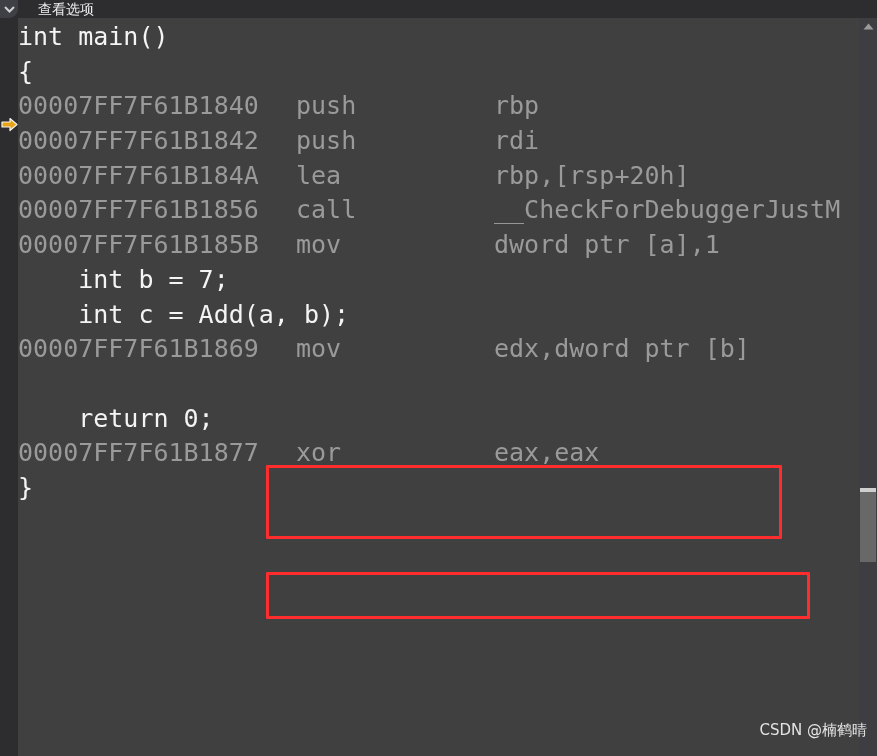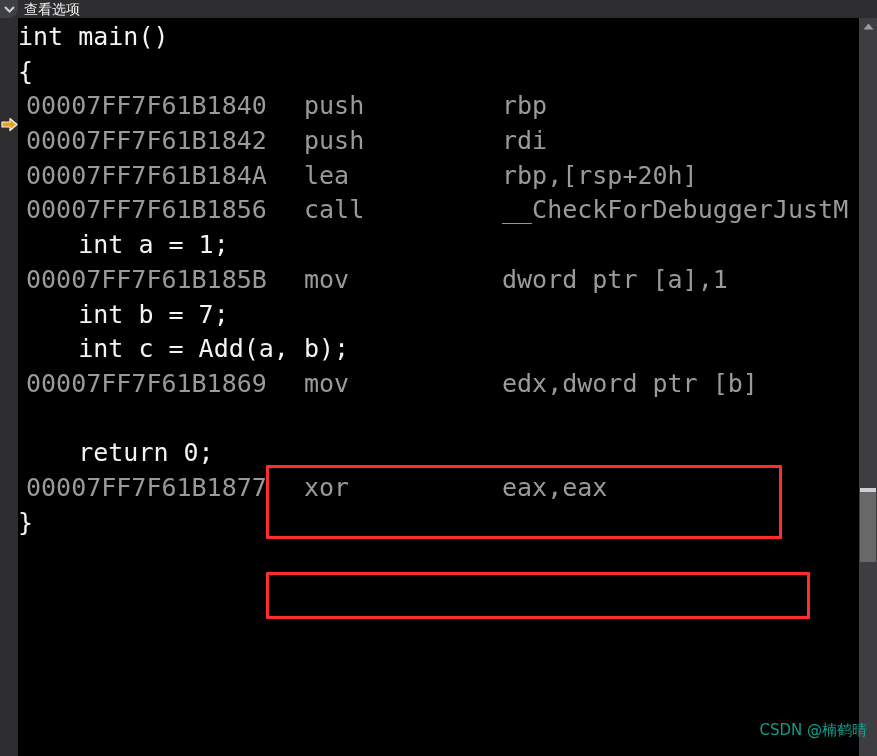--- a/index.html
+++ b/index.html
@@ -17,46 +17,46 @@
     display:flex;align-items:center;
   }
   .chev{
     width:18px;height:18px;flex:0 0 18px;
     background:#3f3f46;border-radius:0 0 9px 0;
     display:flex;align-items:center;justify-content:center;
   }
   .chev svg{display:block;}
   .topbar-label{
     color:#f0f0f0;font-family:"DejaVu Sans","Liberation Sans",sans-serif;
-    font-size:14px;line-height:18px;margin-left:6px;white-space:nowrap;
+    font-size:14px;line-height:18px;margin-left:20px;white-space:nowrap;
   }
 
   
   .pane{
     position:absolute;left:0;top:18px;width:877px;height:738px;
-    background:#000000;overflow:hidden;
+    background:#404040;overflow:hidden;
   }
   .gutter{
     position:absolute;left:0;top:0;width:18px;height:738px;
     background:#2d2d30;
   }
   .code{
     position:absolute;left:18px;top:0;right:0;top:0;
     padding-top:2px;
   }
   .line{
     position:relative;height:34.7px;line-height:34.7px;
     white-space:pre;font-size:25px;
     letter-spacing:0px;
   }
   .line.asm{color:#9a9a9a;}
   .line.src{color:#f4f4f4;}
   .line.blank{color:transparent;}
 
-  .addr{display:inline-block;width:278px;padding-left:8px;}
+  .addr{display:inline-block;width:278px;}
   .mnem{display:inline-block;width:198px;}
   .ops{display:inline-block;}
   .srctext0{padding-left:0px;}
 
   
   .ip-arrow{
     position:absolute;left:1px;width:17px;height:20px;
     display:flex;align-items:center;justify-content:center;
   }
   .ip-arrow svg{display:block;}
@@ -80,21 +80,21 @@
     position:absolute;left:1px;width:16px;
     background:#686868;
   }
   .vscroll .thumb-cap{
     position:absolute;left:1px;width:16px;height:4px;background:#cfcfcf;
   }
 
   
   .watermark{
     position:absolute;right:10px;bottom:16px;
-    color:#14b8a6;opacity:.85;
+    color:#ffffff;opacity:.85;
     font-family:"DejaVu Sans","Liberation Sans",sans-serif;
     font-size:15px;white-space:nowrap;
     pointer-events:none;
   }
 </style>
 </head>
 <body>
 
 <div id="app">
 
@@ -109,21 +109,20 @@
 
   <div class="pane">
     <div class="gutter"></div>
     <div class="code" id="code-lines">
         <div class="line src"><span class="srctext0">int main()</span></div>
         <div class="line src"><span class="srctext0">{</span></div>
         <div class="line asm"><span class="addr">00007FF7F61B1840</span><span class="mnem">push</span><span class="ops">rbp</span></div>
         <div class="line asm"><span class="addr">00007FF7F61B1842</span><span class="mnem">push</span><span class="ops">rdi</span></div>
         <div class="line asm"><span class="addr">00007FF7F61B184A</span><span class="mnem">lea</span><span class="ops">rbp,[rsp+20h]</span></div>
         <div class="line asm"><span class="addr">00007FF7F61B1856</span><span class="mnem">call</span><span class="ops">__CheckForDebuggerJustM</span></div>
-        <div class="line src"><span class="srctext0">    int a = 1;</span></div>
         <div class="line asm"><span class="addr">00007FF7F61B185B</span><span class="mnem">mov</span><span class="ops">dword ptr [a],1</span></div>
         <div class="line src"><span class="srctext0">    int b = 7;</span></div>
         <div class="line src"><span class="srctext0">    int c = Add(a, b);</span></div>
         <div class="line asm"><span class="addr">00007FF7F61B1869</span><span class="mnem">mov</span><span class="ops">edx,dword ptr [b]</span></div>
         <div class="line blank"><span class="srctext0"></span></div>
         <div class="line src"><span class="srctext0">    return 0;</span></div>
         <div class="line asm"><span class="addr">00007FF7F61B1877</span><span class="mnem">xor</span><span class="ops">eax,eax</span></div>
         <div class="line src"><span class="srctext0">}</span></div>
       </div>
     <div id="annotation-layer">

